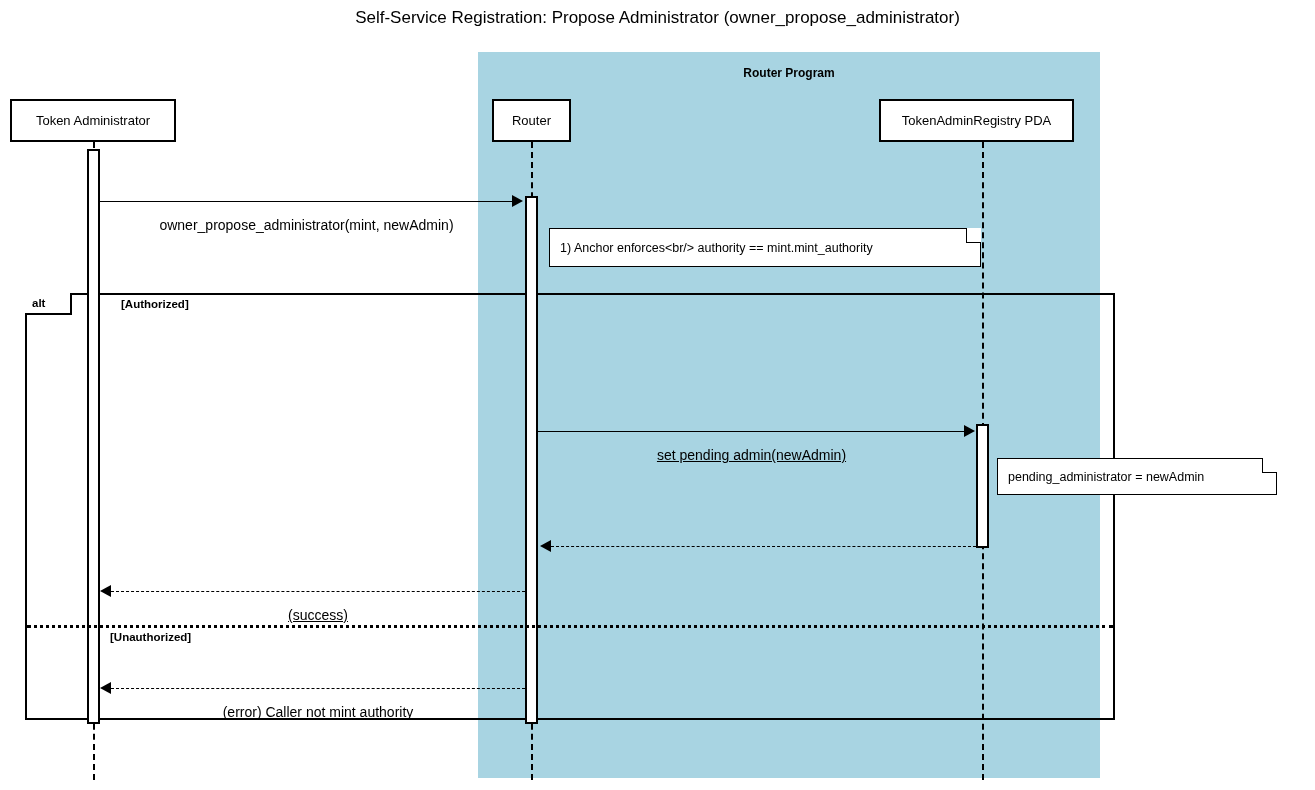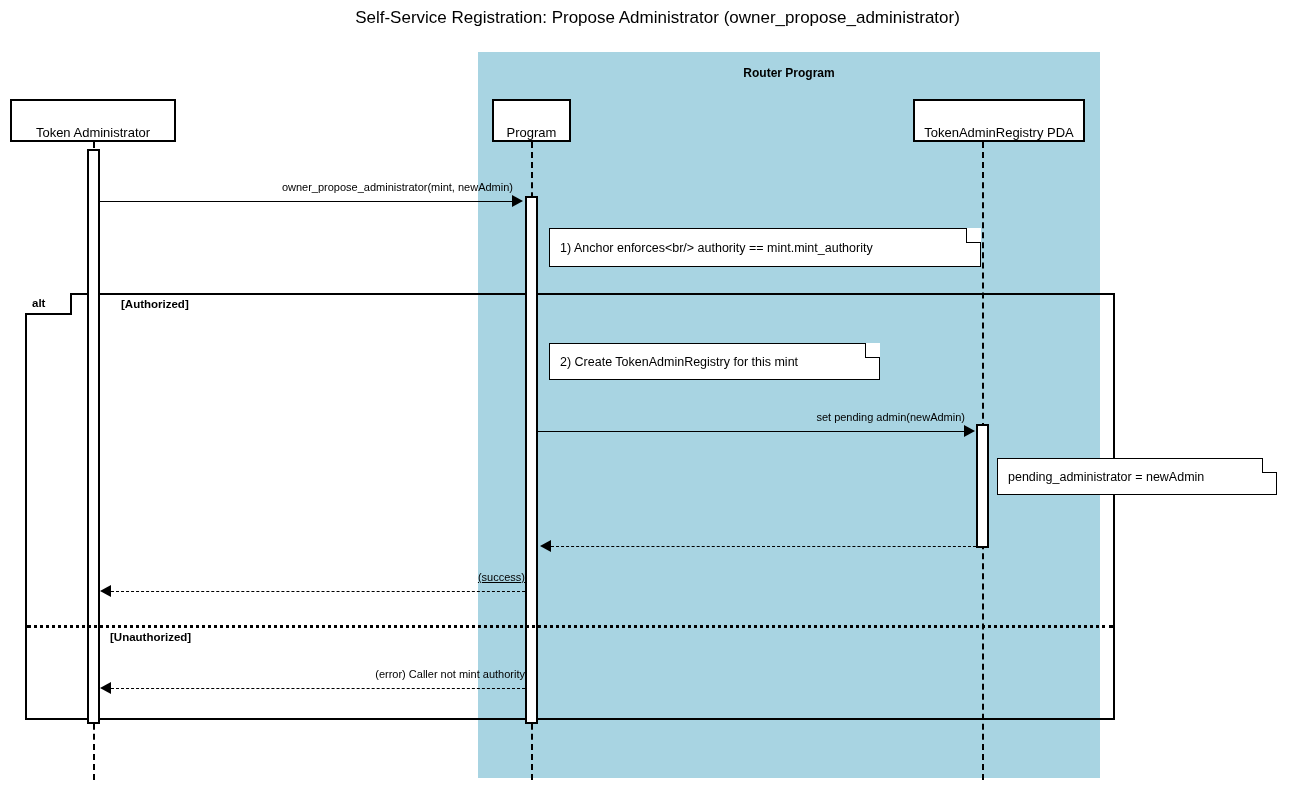--- a/index.html
+++ b/index.html
@@ -27,21 +27,21 @@
     font-size: 17px;
     color: #000;
   }
 
   
   .participant {
     position: absolute;
     border: 2px solid #000;
     background: #ffffff;
     display: flex;
-    align-items: flex-end;
+    align-items: center;
     justify-content: center;
     font-size: 13px;
     text-align: center;
     z-index: 6;
   }
 
   
   .groupbox {
     position: absolute;
     background: #a8d4e2;
@@ -92,24 +92,25 @@
   .arrowhead-l {
     position: absolute;
     width: 0; height: 0;
     border-right: 11px solid #000;
     border-top: 6px solid transparent;
     border-bottom: 6px solid transparent;
     z-index: 6;
   }
   .msg-label {
     position: absolute;
-    font-size: 11px;
-    text-align: right;
+    font-size: 14px;
+    text-align: center;
     z-index: 6;
     white-space: nowrap;
+    margin-top: 36px;
   }
 
   
   .note {
     position: absolute;
     background: #ffffff;
     border: 1.5px solid #000;
     font-size: 12.5px;
     display: flex;
     align-items: center;
@@ -173,23 +174,23 @@
   <div class="grouplabel" style="left:478px; top:66px; width:622px;">Router Program</div>
 
   <div class="lifeline" style="left:93px; top:142px; height:638px;"></div>
   <div class="lifeline" style="left:531px; top:142px; height:638px;"></div>
   <div class="lifeline" style="left:982px; top:142px; height:638px;"></div>
 
   <div class="participant" style="left:10px; top:99px; width:166px; height:43px;">
     <span>Token Administrator</span>
   </div>
   <div class="participant" style="left:492px; top:99px; width:79px; height:43px;">
-    <span>Program</span>
-  </div>
-  <div class="participant" style="left:879px; top:99px; width:172px; height:43px;margin-left:34px;">
+    <span>Router</span>
+  </div>
+  <div class="participant" style="left:879px; top:99px; width:195px; height:43px;">
     <span>TokenAdminRegistry PDA</span>
   </div>
 
   <div class="activation" style="left:87px; top:149px; width:13px; height:575px;"></div>
   <div class="activation" style="left:525px; top:196px; width:13px; height:528px;"></div>
   <div class="activation" style="left:976px; top:424px; width:13px; height:124px;"></div>
 
   <div class="frag" style="left:25px; top:293px; width:1090px; height:427px;"></div>
   <div class="frag-tab" style="left:25px; top:293px; width:47px; height:22px;">alt</div>
   <div class="frag-cond" style="left:97px; top:298px;padding-left:24px;">[Authorized]</div>
@@ -198,28 +199,24 @@
 
   <div class="msg-line" style="left:100px; top:201px; width:413px;"></div>
   <div class="arrowhead-r" style="left:512px; top:195px;"></div>
   <div class="msg-label" style="left:100px; top:181px; width:413px;">owner_propose_administrator(mint, newAdmin)</div>
 
   <div class="note" style="left:549px; top:228px; width:432px; height:39px;">
     <span>1) Anchor enforces&lt;br/&gt; authority == mint.mint_authority</span>
     <span class="fold"></span>
   </div>
 
-  <div class="note" style="left:549px; top:343px; width:331px; height:37px;">
-    <span>2) Create TokenAdminRegistry for this mint</span>
-    <span class="fold"></span>
-  </div>
 
   <div class="msg-line" style="left:538px; top:431px; width:427px;"></div>
   <div class="arrowhead-r" style="left:964px; top:425px;"></div>
-  <div class="msg-label" style="left:538px; top:411px; width:427px;">set pending admin(newAdmin)</div>
+  <div class="msg-label" style="left:538px; top:411px; width:427px;text-decoration:underline;">set pending admin(newAdmin)</div>
 
   <div class="note" style="left:997px; top:458px; width:280px; height:37px;">
     <span>pending_administrator = newAdmin</span>
     <span class="fold"></span>
   </div>
 
   <div class="msg-line dashed" style="left:551px; top:546px; width:425px;"></div>
   <div class="arrowhead-l" style="left:540px; top:540px;"></div>
 
   <div class="msg-line dashed" style="left:111px; top:591px; width:414px;"></div>

